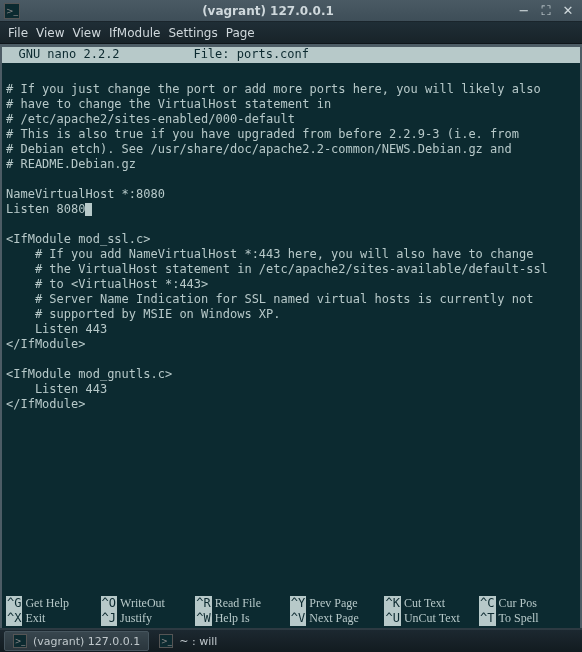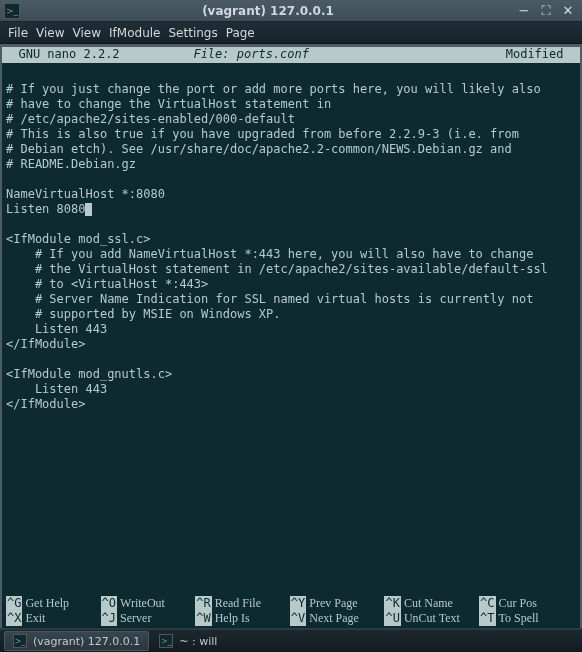--- a/index.html
+++ b/index.html
@@ -7,21 +7,21 @@
 .titlebar { height:22px; background:linear-gradient(#4a5a64,#3e4e58); display:flex; align-items:center; color:#cfd8dc; font-family:"DejaVu Sans",sans-serif; font-size:12px; border-bottom:1px solid #1a252c; }
 .titlebar .ticon { width:16px; height:16px; margin-left:4px; background:#0c2a30; border:1px solid #555; display:flex; align-items:center; justify-content:center; font-size:9px; color:#888; }
 .titlebar .ttitle { flex:1; text-align:center; font-weight:bold; }
 .titlebar .tbuttons { display:flex; gap:6px; margin-right:6px; }
 .titlebar .tbtn { width:16px; height:16px; display:flex; align-items:center; justify-content:center; color:#cfd8dc; font-size:13px; cursor:pointer; }
 .menubar { height:22px; background:linear-gradient(#1f2e36,#182329); display:flex; align-items:center; padding:0 8px; gap:8px; font-family:"DejaVu Sans",sans-serif; font-size:12px; color:#d0d8dc; border-bottom:1px solid #0e151a; }
 .menubar span { cursor:pointer; }
 .inner-border { border:2px solid #4d5c65; border-top-width:3px; border-bottom:none; margin:0; height:calc(100% - 22px - 22px - 24px); display:flex; flex-direction:column; }
 .nano-head { height:16px; display:flex; background:#b7c9c9; color:#0c2a30; font-family:"DejaVu Sans Mono",monospace; font-size:12px; padding:0 2px; }
 .nano-head .nh-left { width:33%; text-align:left; white-space:pre; }
-.nano-head .nh-mid { width:34%; text-align:left; white-space:pre;font-style:italic; }
+.nano-head .nh-mid { width:34%; text-align:left; white-space:pre; }
 .nano-head .nh-right { width:33%; text-align:right; white-space:pre; }
 .editor { flex:1; background:#0c2a30; color:#b7c9c9; font-family:"DejaVu Sans Mono",monospace; font-size:12px; line-height:15px; padding:4px 0 0 4px; white-space:pre; overflow:hidden; }
 .cursor { background:#b7c9c9; display:inline-block; width:7px; height:13px; vertical-align:text-bottom; }
 .shortcuts { height:32px; background:#0c2a30; color:#b7c9c9; font-family:"DejaVu Sans Mono",monospace; font-size:12px; line-height:15px; padding:0 4px 2px 4px; }
 .srow { display:flex; }
 .scell { display:flex; width:16.6%; }
 .skey { background:#b7c9c9; color:#0c2a30; padding:0 1px; margin-right:3px; white-space:pre; }
 .slabel { white-space:pre;font-family:Liberation Serif, serif; }
 .taskbar { height:24px; background:linear-gradient(#1c2830,#121b20); display:flex; align-items:center; padding:0 4px; gap:2px; font-family:"DejaVu Sans",sans-serif; font-size:11px; border-top:2px solid #2d3a42; }
 .task { display:flex; align-items:center; height:20px; padding:0 8px; color:#c0c8cc; gap:6px; cursor:pointer; }
@@ -47,21 +47,20 @@
   <span>View</span>
   <span>IfModule</span>
   <span>Settings</span>
   <span>Page</span>
 </div>
 
 <div class="inner-border">
   <div class="nano-head">
     <div class="nh-left">  GNU nano 2.2.2</div>
     <div class="nh-mid">File: ports.conf</div>
-    <div class="nh-right">Modified  </div>
   </div>
   <div class="editor" id="editor">
 # If you just change the port or add more ports here, you will likely also
 # have to change the VirtualHost statement in
 # /etc/apache2/sites-enabled/000-default
 # This is also true if you have upgraded from before 2.2.9-3 (i.e. from
 # Debian etch). See /usr/share/doc/apache2.2-common/NEWS.Debian.gz and
 # README.Debian.gz
 
 NameVirtualHost *:8080
@@ -93,35 +92,35 @@
         <div class="scell">
           <span class="skey">^R</span>
           <span class="slabel">Read File</span>
         </div>
         <div class="scell">
           <span class="skey">^Y</span>
           <span class="slabel">Prev Page</span>
         </div>
         <div class="scell">
           <span class="skey">^K</span>
-          <span class="slabel">Cut Name</span>
+          <span class="slabel">Cut Text</span>
         </div>
         <div class="scell">
           <span class="skey">^C</span>
           <span class="slabel">Cur Pos</span>
         </div>
       </div>
     <div class="srow" id="srow2">
         <div class="scell">
           <span class="skey">^X</span>
           <span class="slabel">Exit</span>
         </div>
         <div class="scell">
           <span class="skey">^J</span>
-          <span class="slabel">Server</span>
+          <span class="slabel">Justify</span>
         </div>
         <div class="scell">
           <span class="skey">^W</span>
           <span class="slabel">Help Is</span>
         </div>
         <div class="scell">
           <span class="skey">^V</span>
           <span class="slabel">Next Page</span>
         </div>
         <div class="scell">

